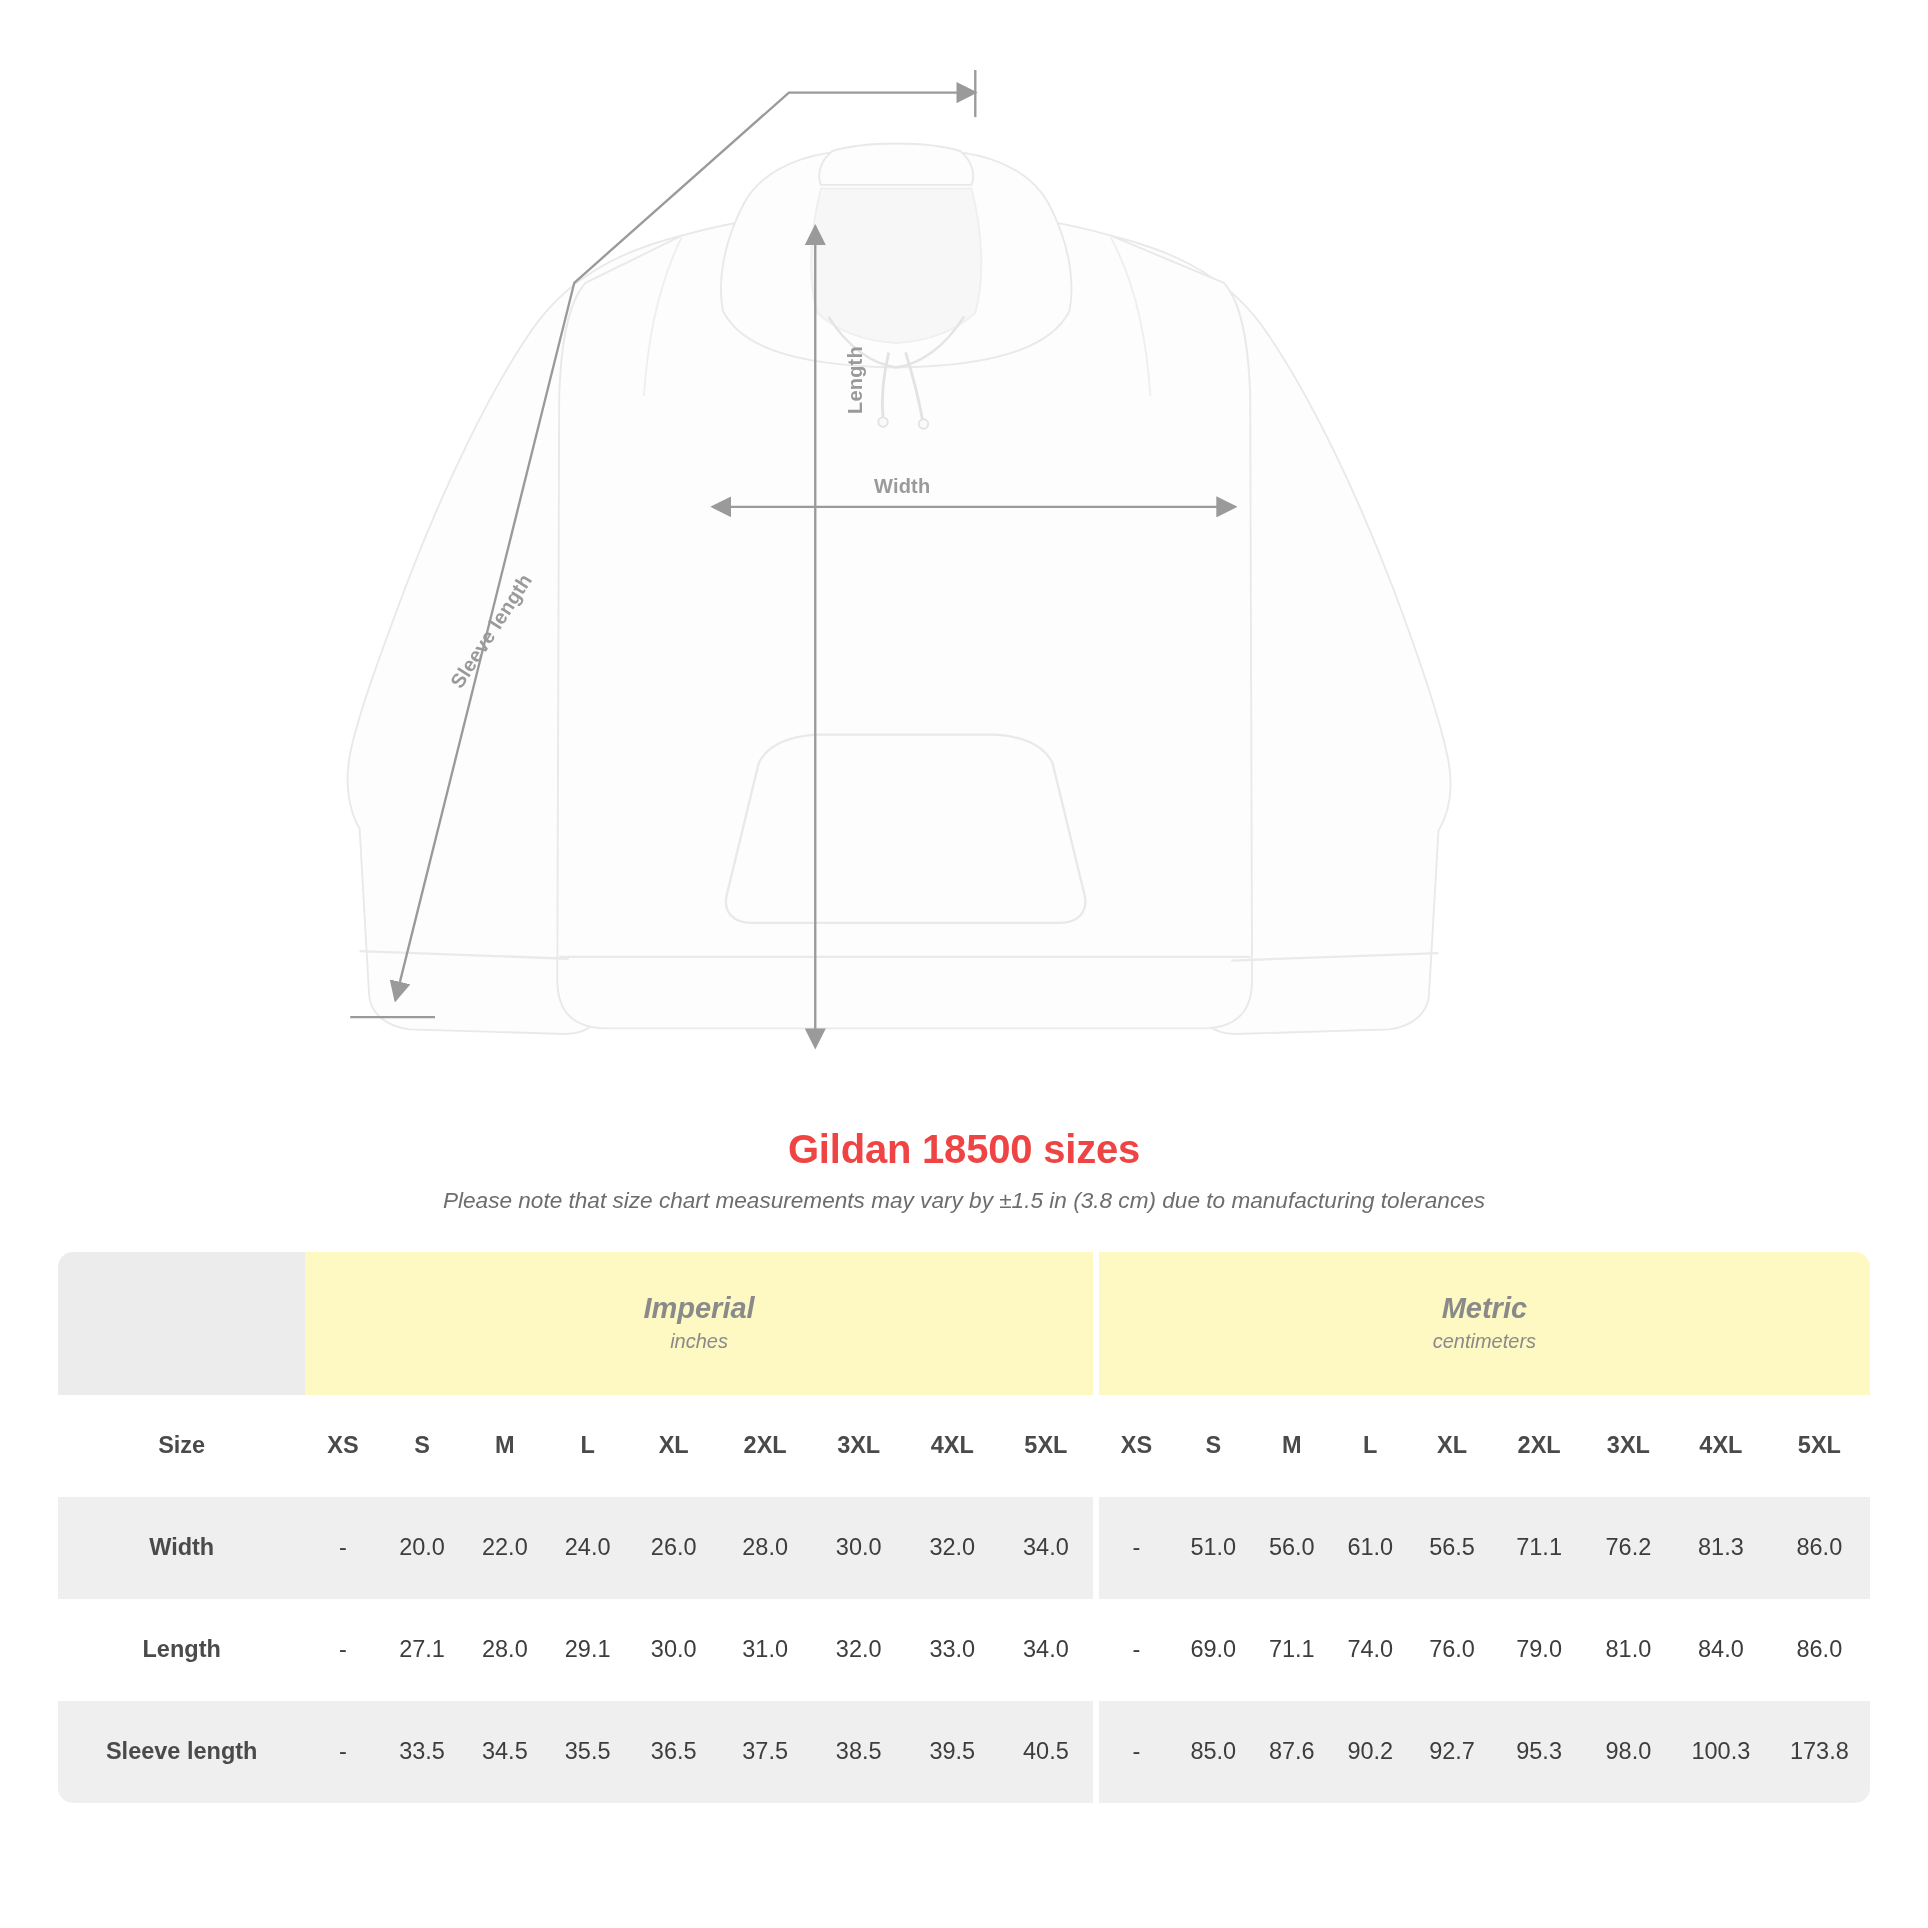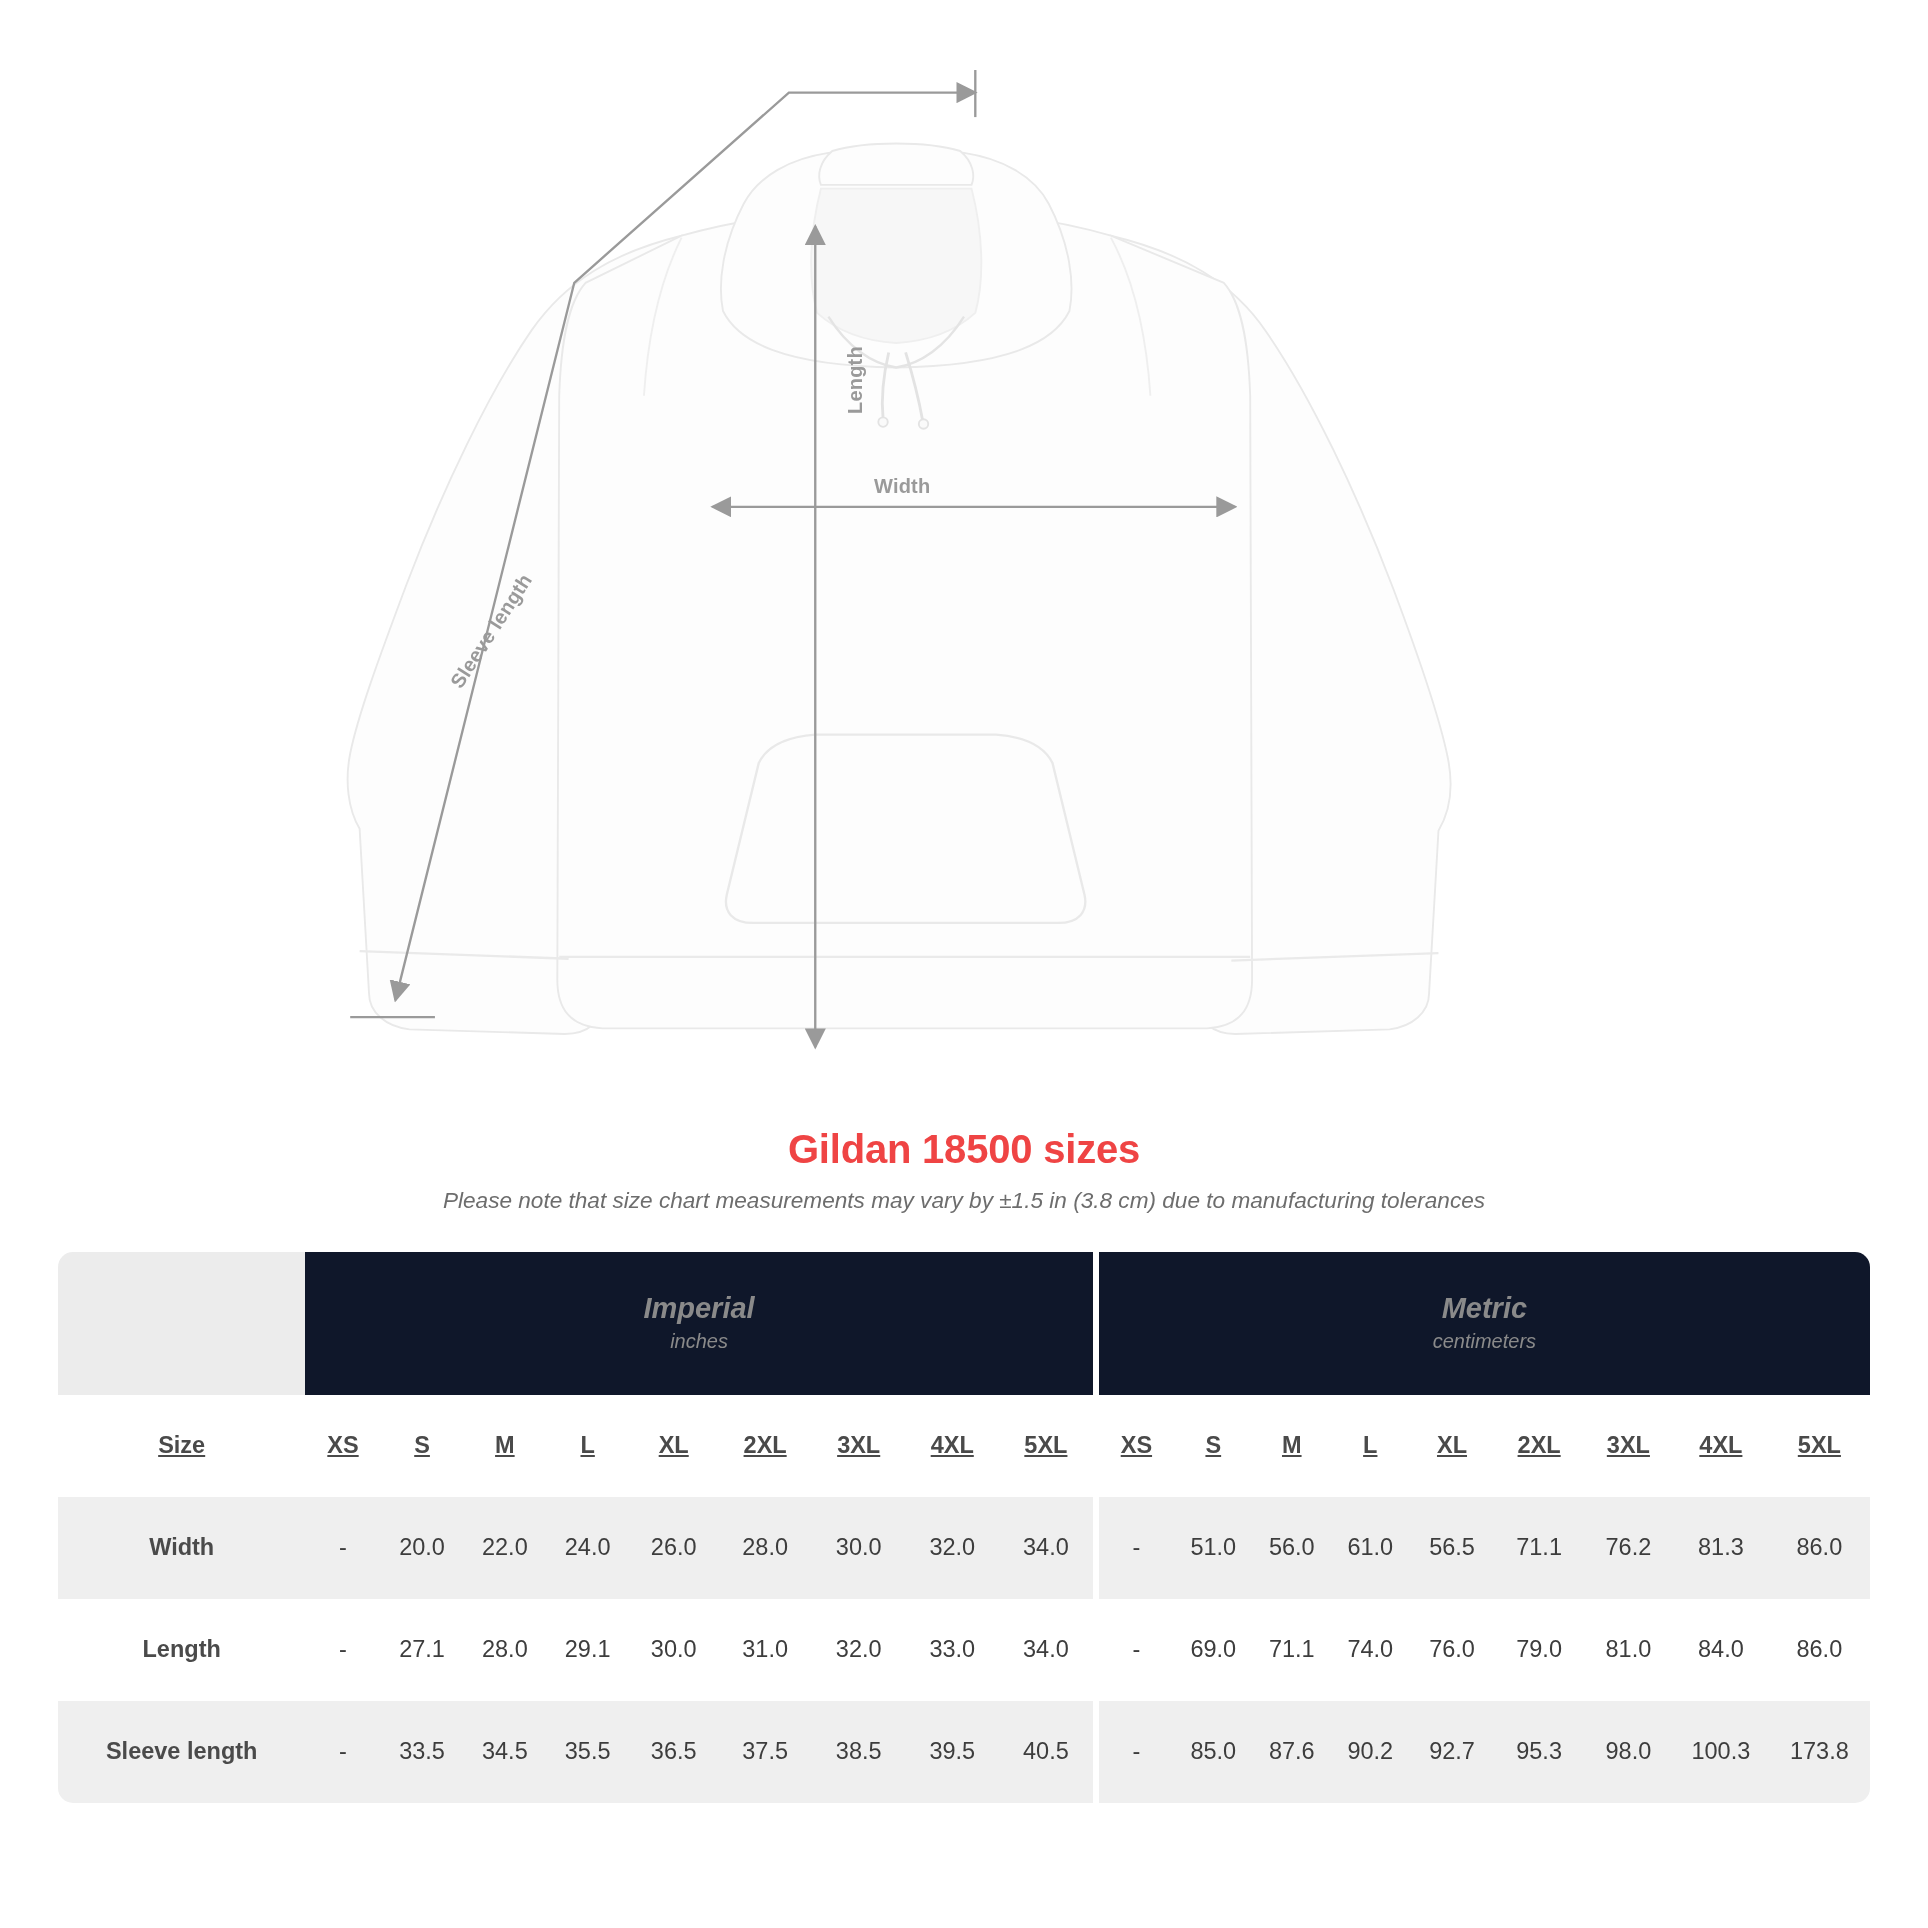--- a/index.html
+++ b/index.html
@@ -74,21 +74,21 @@
     width: 1812px;
     border-collapse: collapse;
     table-layout: fixed;
   }
   table.size-table td, table.size-table th {
     border: none;
     padding: 0;
   }
   .unit-head {
     height: 143px;
-    background: #0f172a;
+    background: #fef9c3;
     text-align: center;
     vertical-align: middle;
   }
   .unit-head.first { border-top-left-radius: 15px; }
   .unit-head.last  { border-top-right-radius: 15px; }
   .unit-name {
     font-size: 29px;
     font-style: italic;
     font-weight: bold;
     color: #8a8a8a;
@@ -103,21 +103,20 @@
   .blank-head { background: #ececec; }
 
   .hdr-row td {
     height: 102px;
     background: #ffffff;
     text-align: center;
     vertical-align: middle;
     font-size: 23.5px;
     font-weight: bold;
     color: #4a4a4a;
-    text-decoration: underline;
   }
   .hdr-row td.rowlabel { font-size: 23.5px; }
 
   .data-row td {
     height: 102px;
     text-align: center;
     vertical-align: middle;
     font-size: 23.5px;
     color: #3d3d3d;
   }

